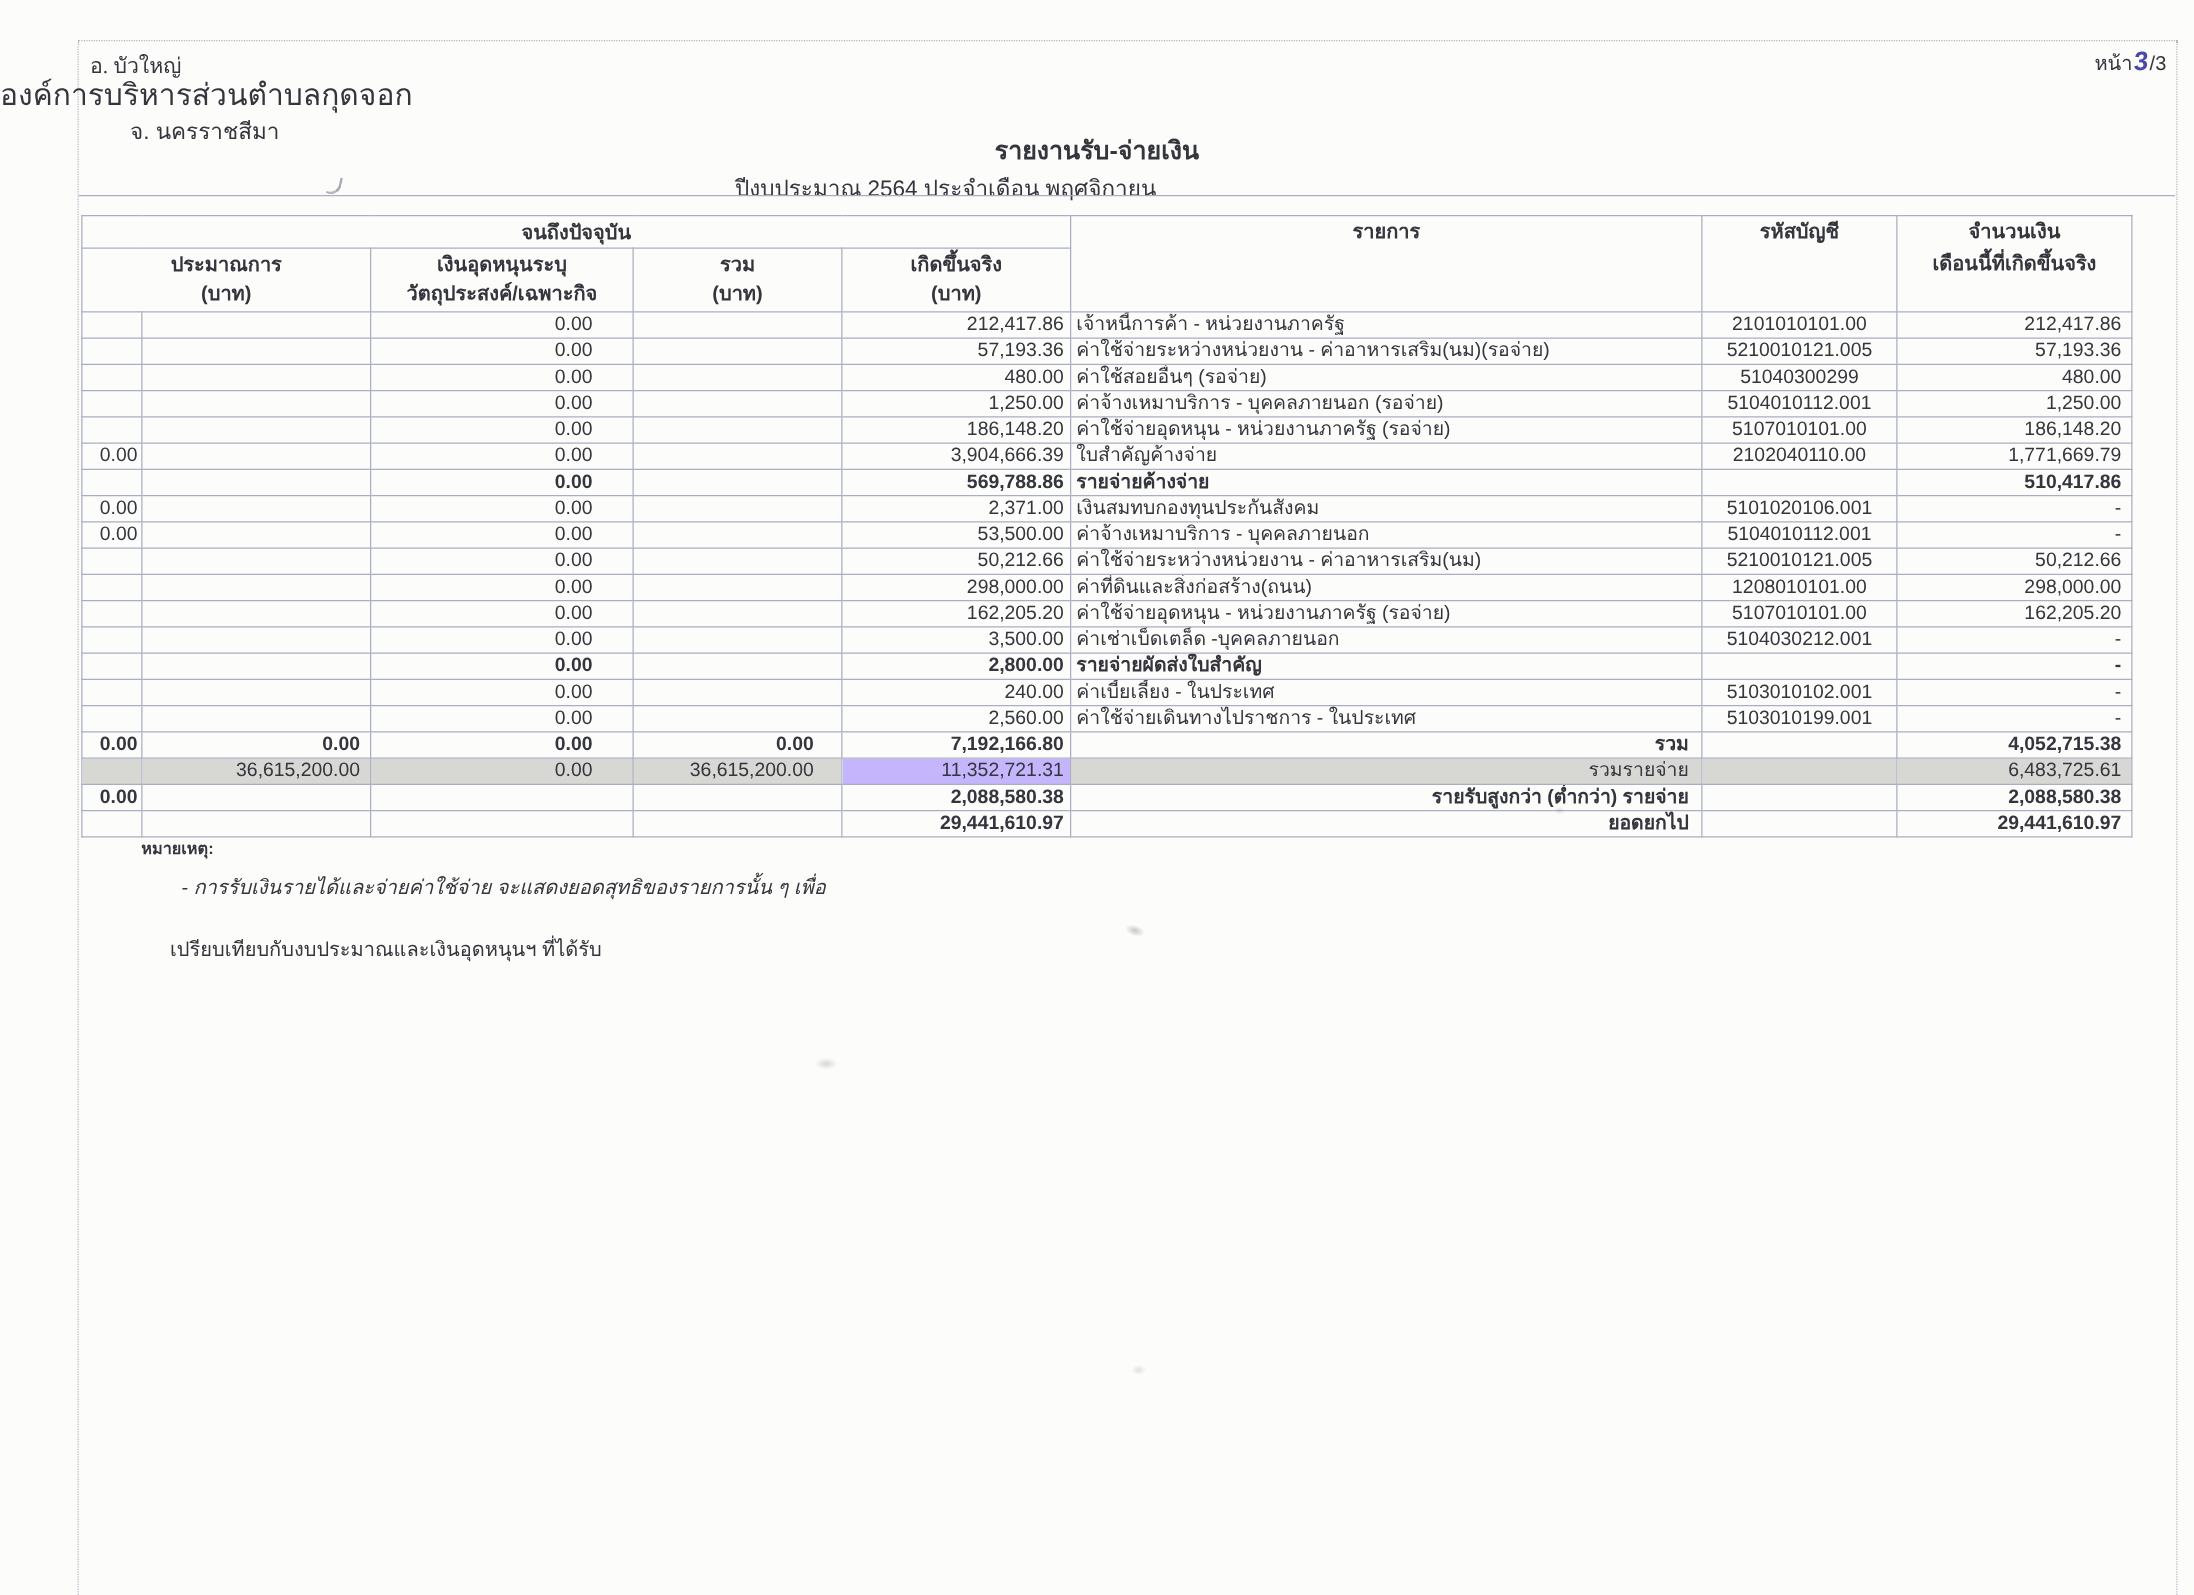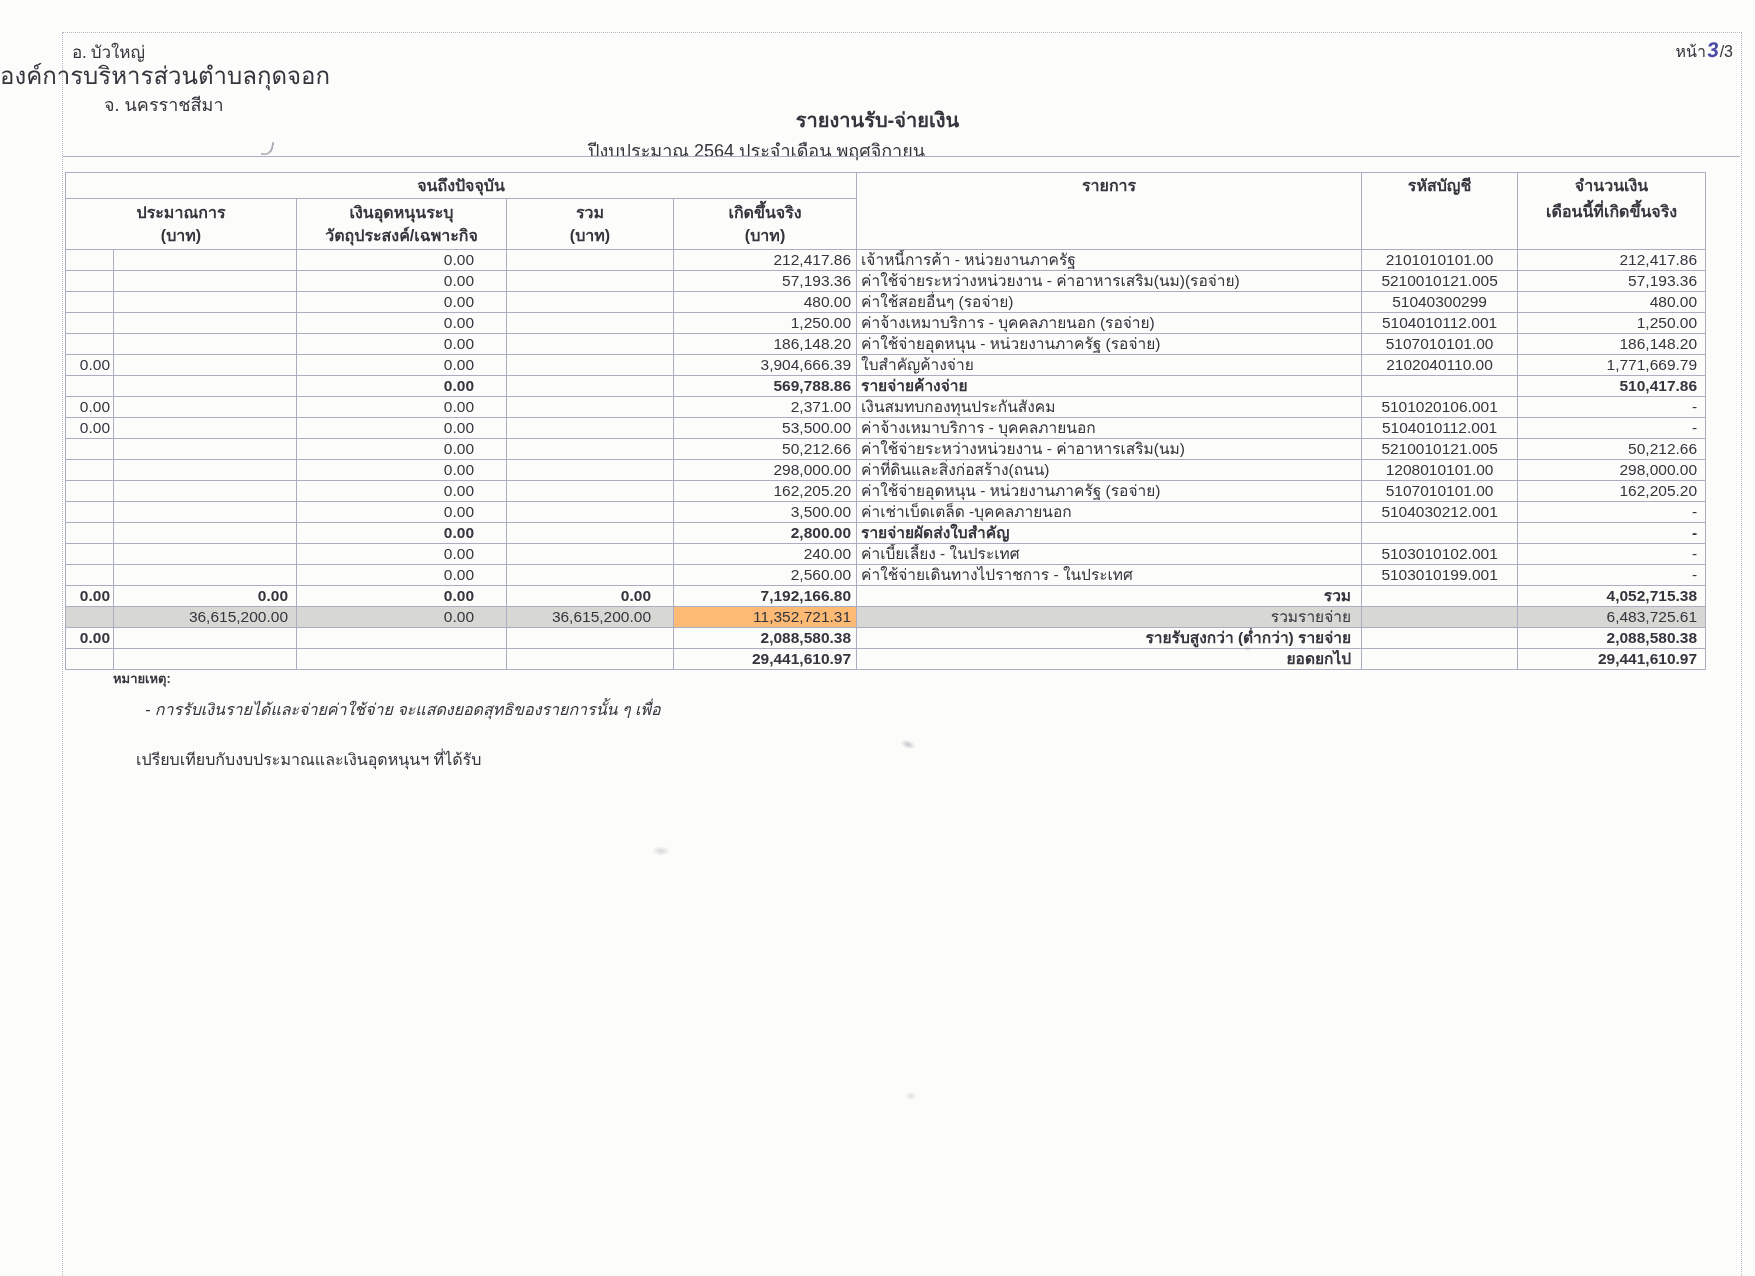--- a/index.html
+++ b/index.html
@@ -305,21 +305,21 @@
         <td class="n c4">7,192,166.80</td>
         <td class="item right">รวม</td>
         <td class="code"></td>
         <td class="n c7">4,052,715.38</td>
       </tr>
       <tr class="shaded">
         <td class="n c0" style="background: rgb(215, 215, 212);"></td>
         <td class="n c1" style="background: rgb(215, 215, 212);">36,615,200.00</td>
         <td class="n c2" style="background: rgb(215, 215, 212);">0.00</td>
         <td class="n c3" style="background: rgb(215, 215, 212);">36,615,200.00</td>
-        <td class="n c4" style="background: #fdba74;">11,352,721.31</td>
+        <td class="n c4" style="background: #c4b5fd;">11,352,721.31</td>
         <td class="item right" style="background: rgb(215, 215, 212);">รวมรายจ่าย</td>
         <td class="code" style="background: rgb(215, 215, 212);"></td>
         <td class="n c7" style="background: rgb(215, 215, 212);">6,483,725.61</td>
       </tr>
       <tr class="bold">
         <td class="n c0">0.00</td>
         <td class="n c1"></td>
         <td class="n c2"></td>
         <td class="n c3"></td>
         <td class="n c4">2,088,580.38</td>

